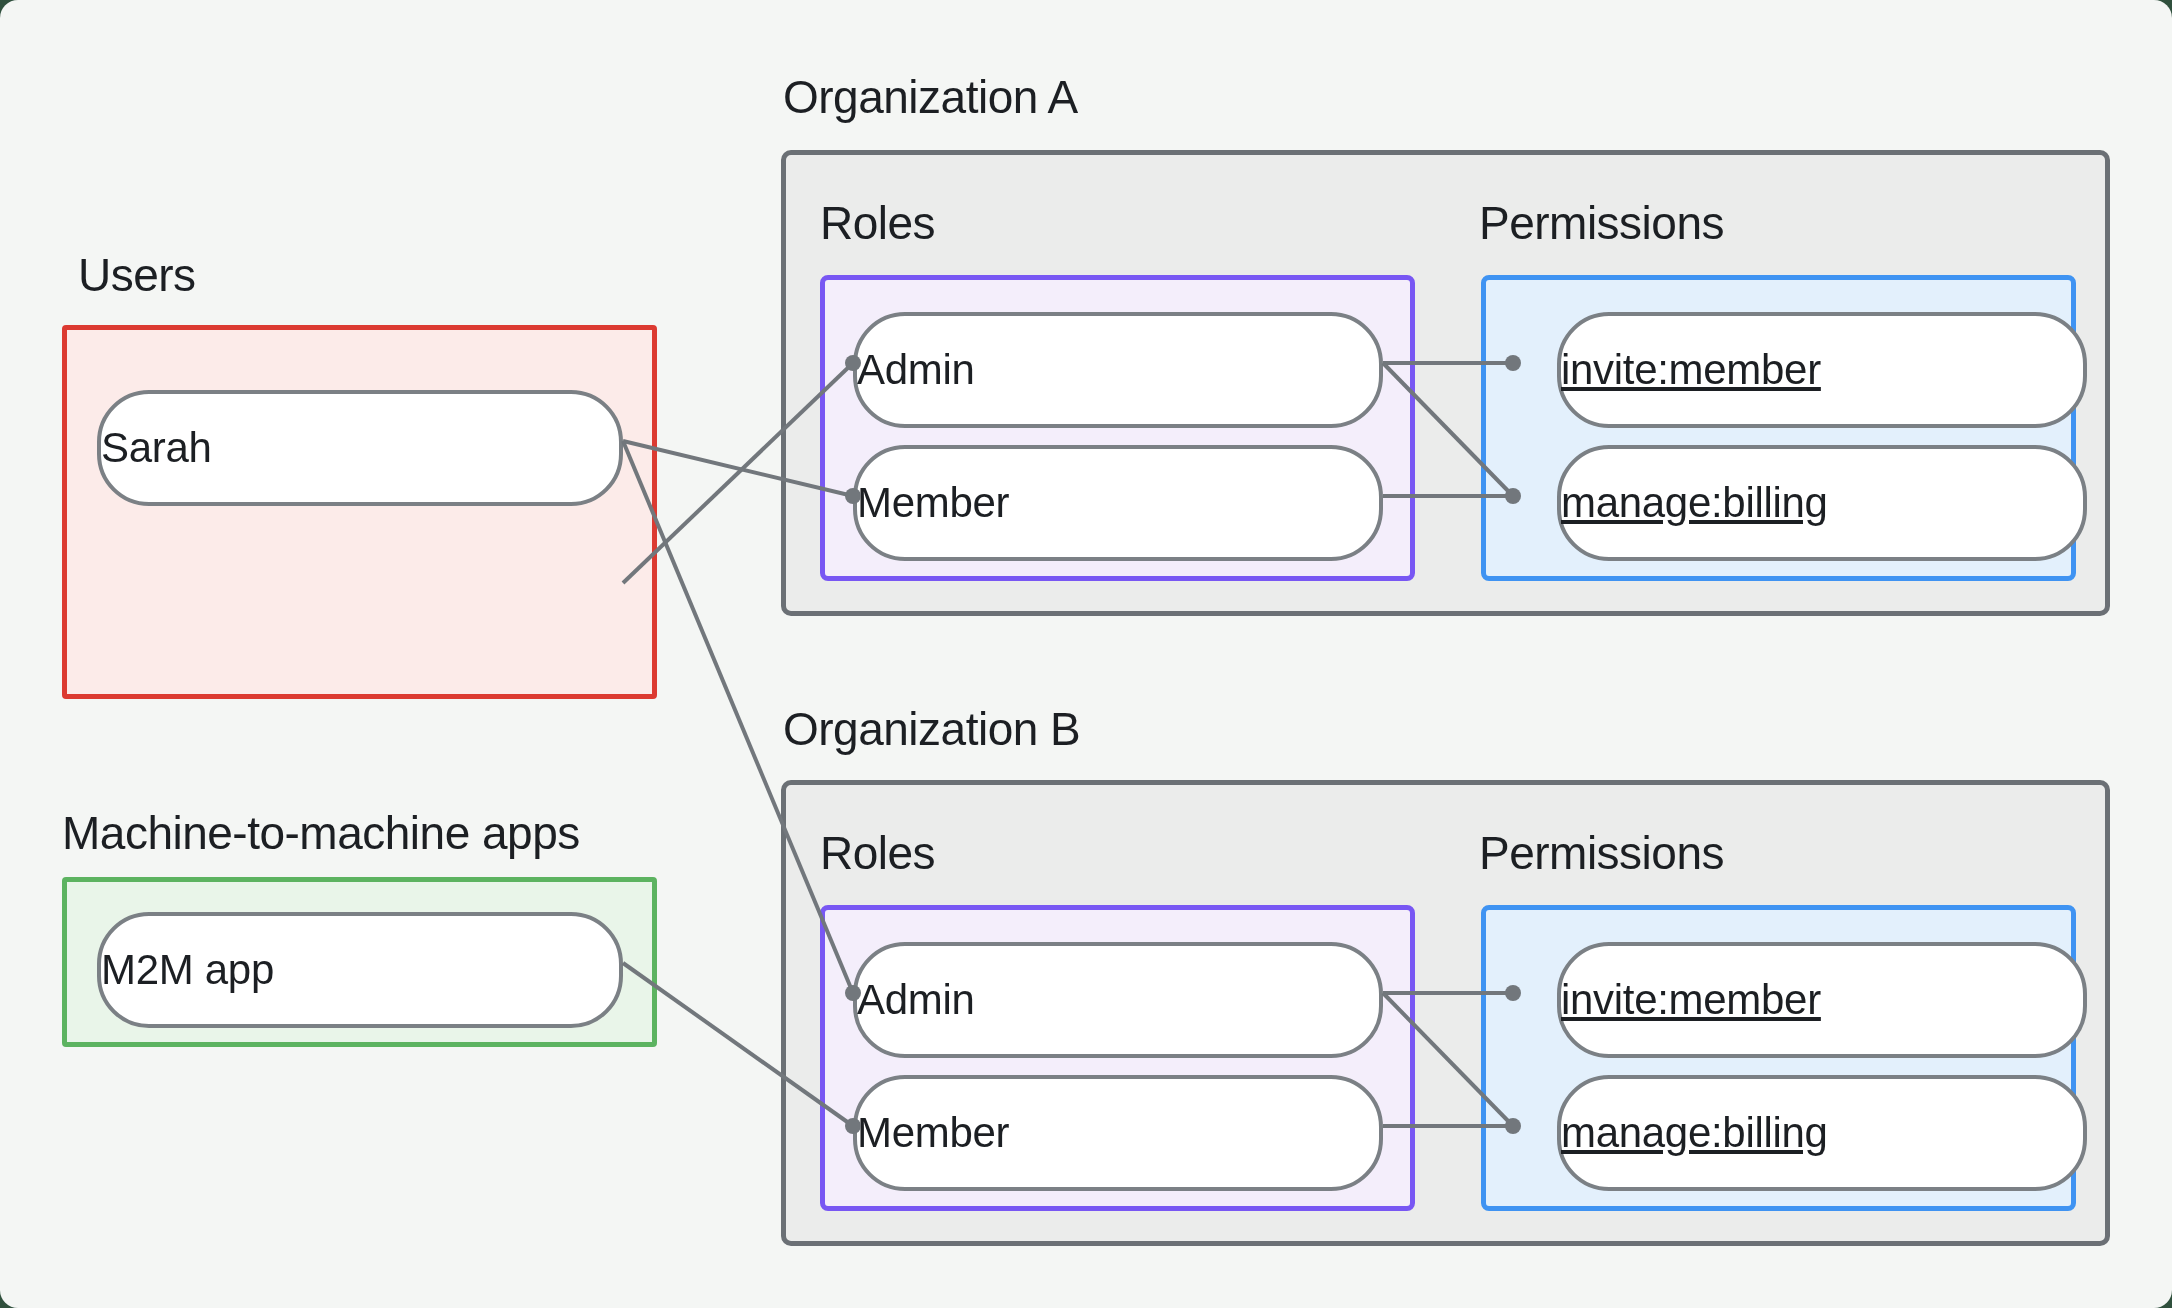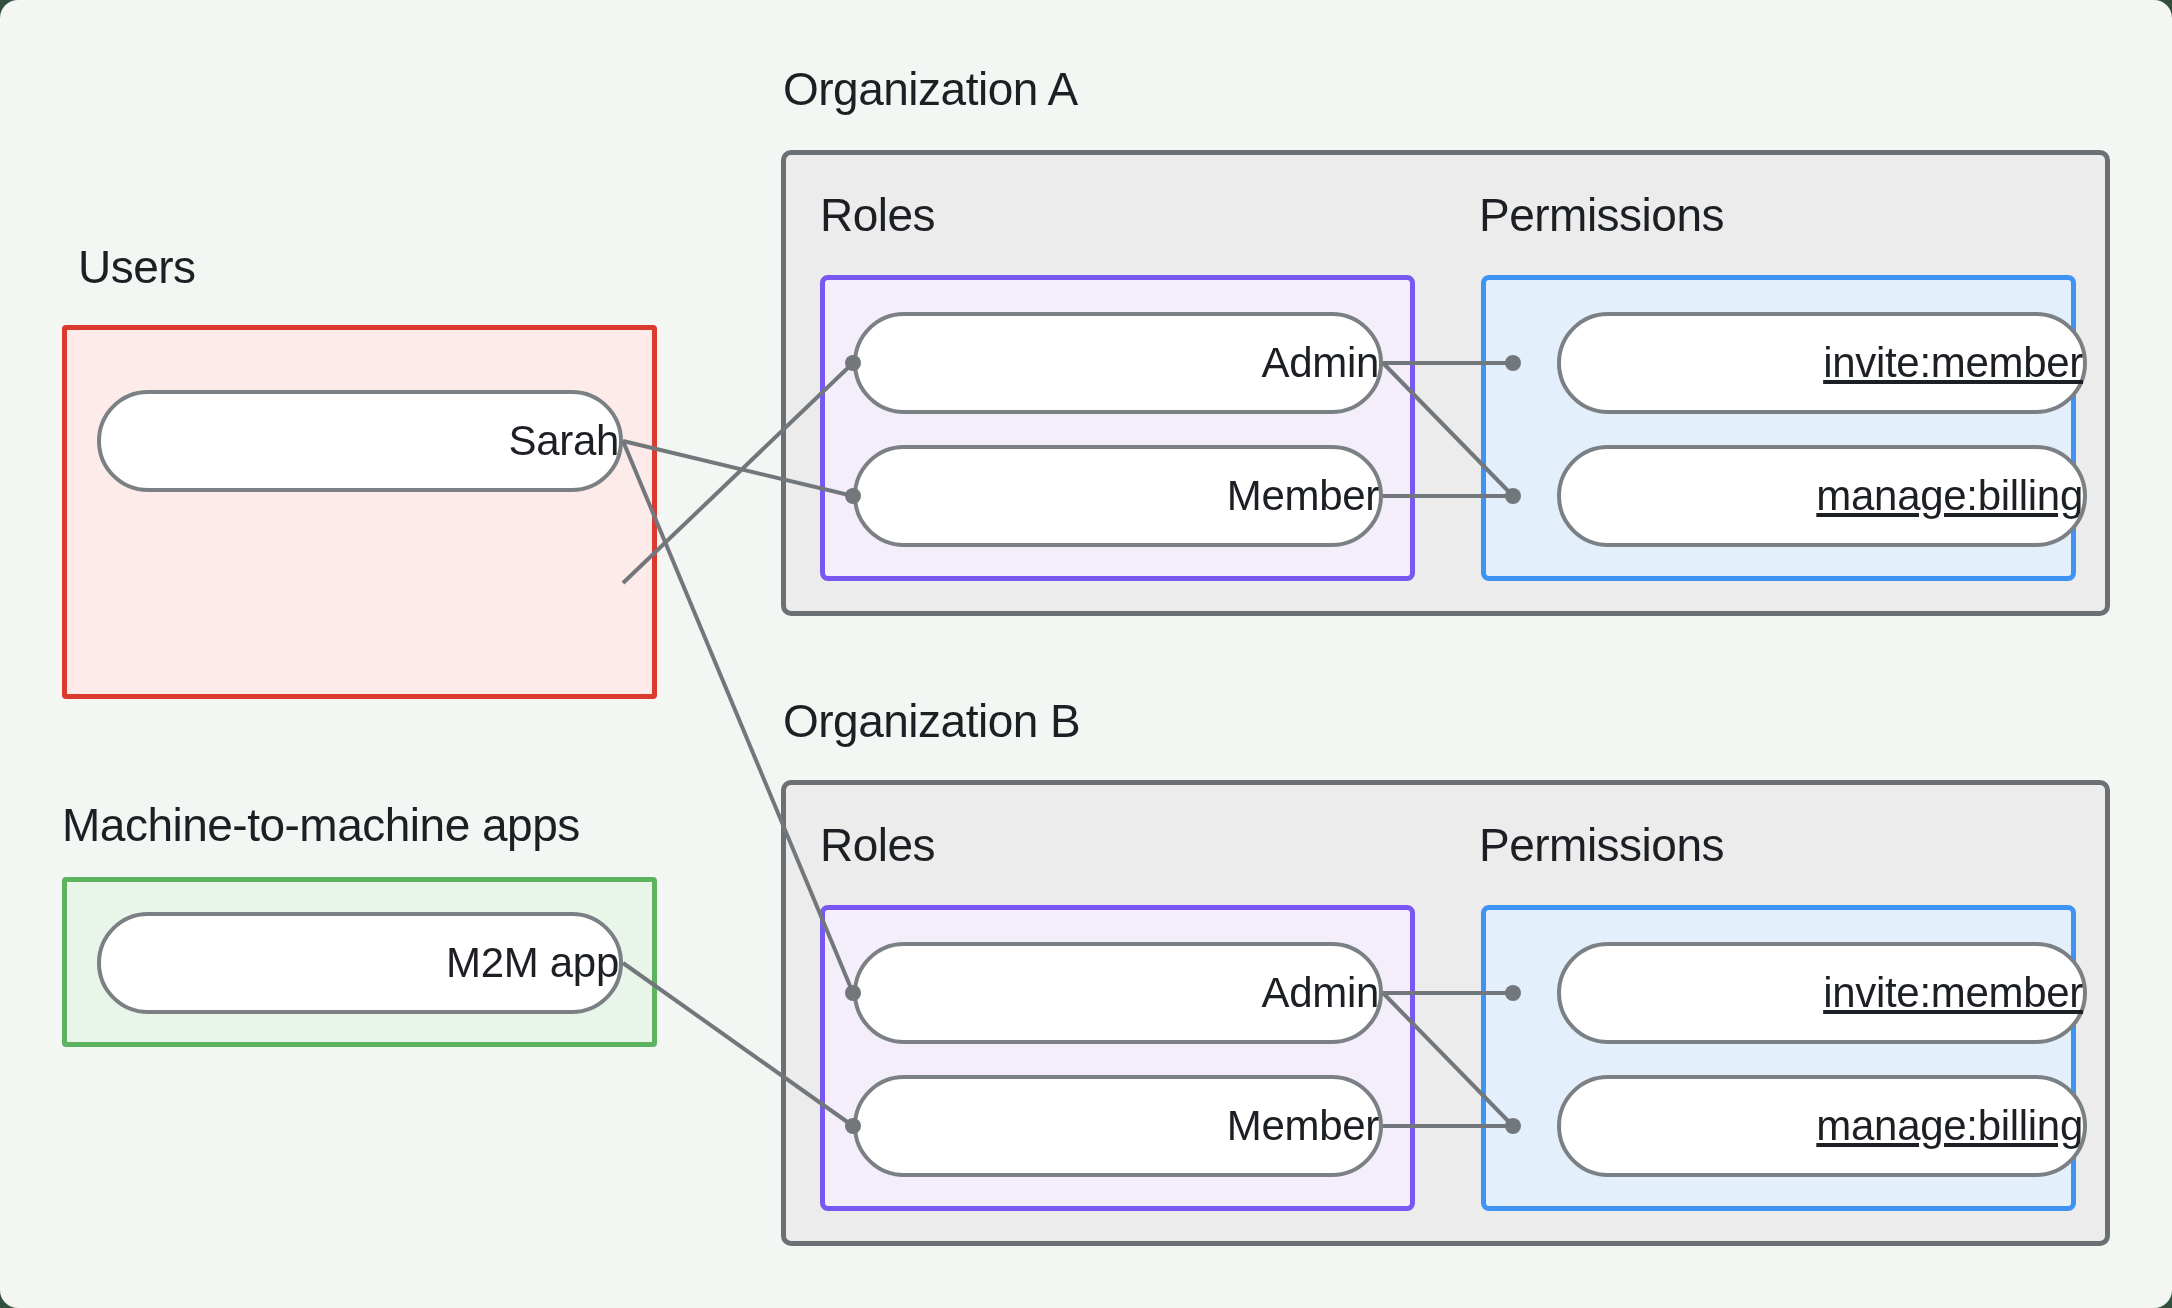--- a/index.html
+++ b/index.html
@@ -15,29 +15,30 @@
     border-radius:18px;
     overflow:hidden;
     color:#1c1f23;
   }
   .glabel {
     position:absolute;
     font-size:46px;
     line-height:1.2;
     letter-spacing:-0.5px;
     white-space:nowrap;
+    margin-top:8px;
   }
   .box { position:absolute; }
   .pill {
     position:absolute;
-    height:102px;
+    height:116px;
     background:#ffffff;
     border:4px solid #7b8085;
     border-radius:52px;
-    display:flex; align-items:center; justify-content:flex-end;
+    display:flex; align-items:center; justify-content:flex-start;
     font-size:42px;
     letter-spacing:-0.3px;
     white-space:nowrap;
   }
   
   #users-label { left:78px; top:240px; }
   #users-box {
     left:62px; top:325px; width:595px; height:374px;
     background:#fcebe9; border:5px solid #dc3a31; border-radius:4px;
   }

